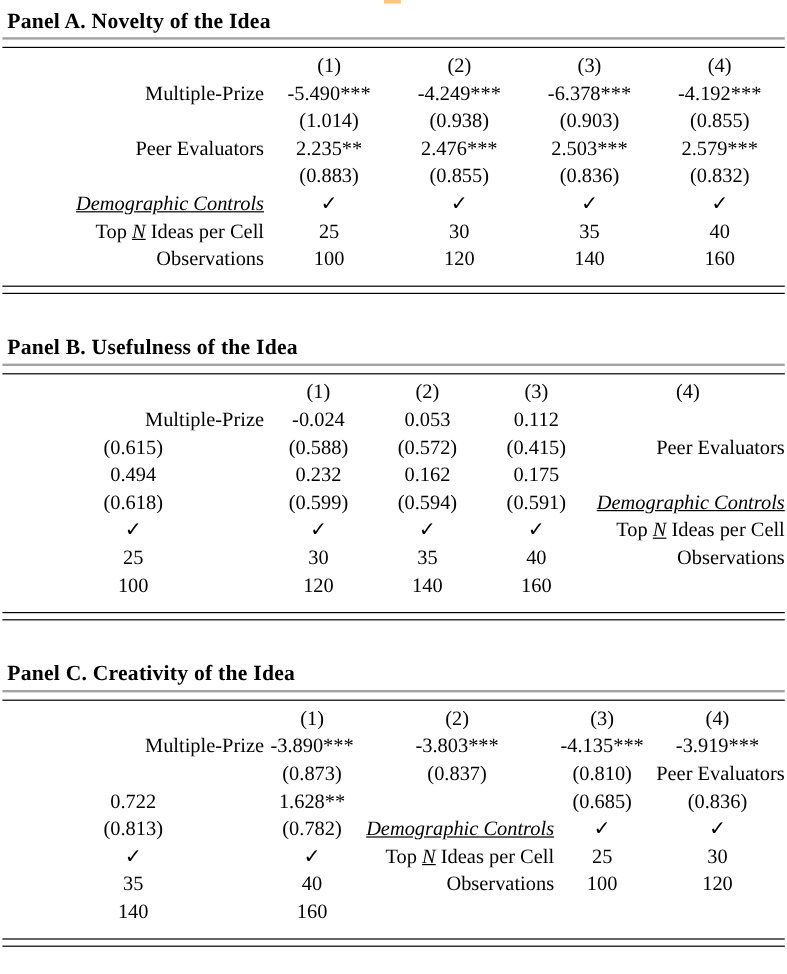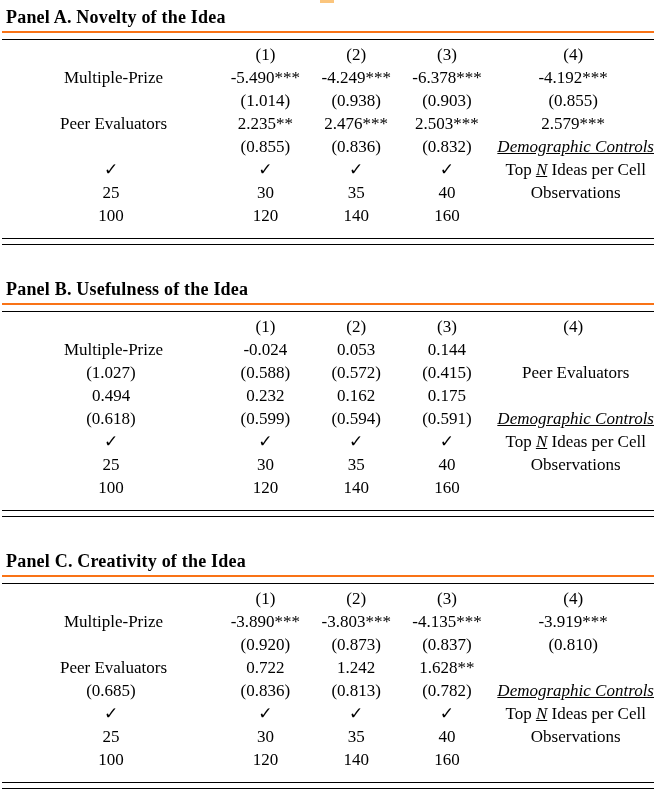--- a/index.html
+++ b/index.html
@@ -27,42 +27,42 @@
   }
   .panel {
     margin: 0 2px 29px 2px;
   }
   .panel-title {
     margin: 0;
     padding: 4px 0 3px 4px;
     font-size: 18px;
     line-height: 22px;
     font-weight: bold;
-    border-bottom: 2px solid #f97316;
+    border-bottom: 2px solid #a3a3a3;
     letter-spacing: 0.2px;
   }
   .rule-top {
     height: 0;
     border-bottom: 1.5px solid #000;
     margin-top: 6px;
   }
   .grid {
     display: grid;
     grid-template-columns: 218px repeat(4, 1fr);
     font-size: 17px;
     padding-top: 3px;
   }
   .cell {
     height: 23px;
     line-height: 23px;
     text-align: center;
     white-space: nowrap;
   }
   .label-cell {
-    text-align: center;
+    text-align: right;
     padding-left: 5px;
   }
   .label-cell .italic {
     font-style: italic;
     text-decoration: underline;
   }
   .double-rule {
     margin-top: 11px;
     height: 5px;
     border-top: 1.5px solid #000;
@@ -93,20 +93,21 @@
         <div class="cell">(1.014)</div>
         <div class="cell">(0.938)</div>
         <div class="cell">(0.903)</div>
         <div class="cell">(0.855)</div>
         <div class="cell label-cell"><span class="">Peer Evaluators</span></div>
         <div class="cell">2.235**</div>
         <div class="cell">2.476***</div>
         <div class="cell">2.503***</div>
         <div class="cell">2.579***</div>
         <div class="cell label-cell"></div>
+        <div class="cell">(0.883)</div>
         <div class="cell">(0.855)</div>
         <div class="cell">(0.836)</div>
         <div class="cell">(0.832)</div>
         <div class="cell label-cell"><span class="italic">Demographic Controls</span></div>
         <div class="cell">✓</div>
         <div class="cell">✓</div>
         <div class="cell">✓</div>
         <div class="cell">✓</div>
         <div class="cell label-cell"><span class="">Top </span><span class="italic">N</span><span class=""> Ideas per Cell</span></div>
         <div class="cell">25</div>
@@ -126,23 +127,23 @@
       <div class="rule-top"></div>
       <div class="grid">
         <div class="cell label-cell"></div>
         <div class="cell">(1)</div>
         <div class="cell">(2)</div>
         <div class="cell">(3)</div>
         <div class="cell">(4)</div>
         <div class="cell label-cell"><span class="">Multiple-Prize</span></div>
         <div class="cell">-0.024</div>
         <div class="cell">0.053</div>
-        <div class="cell">0.144</div>
-        <div class="cell label-cell"></div>
-        <div class="cell">(1.027)</div>
+        <div class="cell">0.112</div>
+        <div class="cell label-cell"></div>
+        <div class="cell">(0.615)</div>
         <div class="cell">(0.588)</div>
         <div class="cell">(0.572)</div>
         <div class="cell">(0.415)</div>
         <div class="cell label-cell"><span class="">Peer Evaluators</span></div>
         <div class="cell">0.494</div>
         <div class="cell">0.232</div>
         <div class="cell">0.162</div>
         <div class="cell">0.175</div>
         <div class="cell label-cell"></div>
         <div class="cell">(0.618)</div>
@@ -175,27 +176,25 @@
         <div class="cell">(1)</div>
         <div class="cell">(2)</div>
         <div class="cell">(3)</div>
         <div class="cell">(4)</div>
         <div class="cell label-cell"><span class="">Multiple-Prize</span></div>
         <div class="cell">-3.890***</div>
         <div class="cell">-3.803***</div>
         <div class="cell">-4.135***</div>
         <div class="cell">-3.919***</div>
         <div class="cell label-cell"></div>
-        <div class="cell">(0.920)</div>
         <div class="cell">(0.873)</div>
         <div class="cell">(0.837)</div>
         <div class="cell">(0.810)</div>
         <div class="cell label-cell"><span class="">Peer Evaluators</span></div>
         <div class="cell">0.722</div>
-        <div class="cell">1.242</div>
         <div class="cell">1.628**</div>
         <div class="cell label-cell"></div>
         <div class="cell">(0.685)</div>
         <div class="cell">(0.836)</div>
         <div class="cell">(0.813)</div>
         <div class="cell">(0.782)</div>
         <div class="cell label-cell"><span class="italic">Demographic Controls</span></div>
         <div class="cell">✓</div>
         <div class="cell">✓</div>
         <div class="cell">✓</div>

